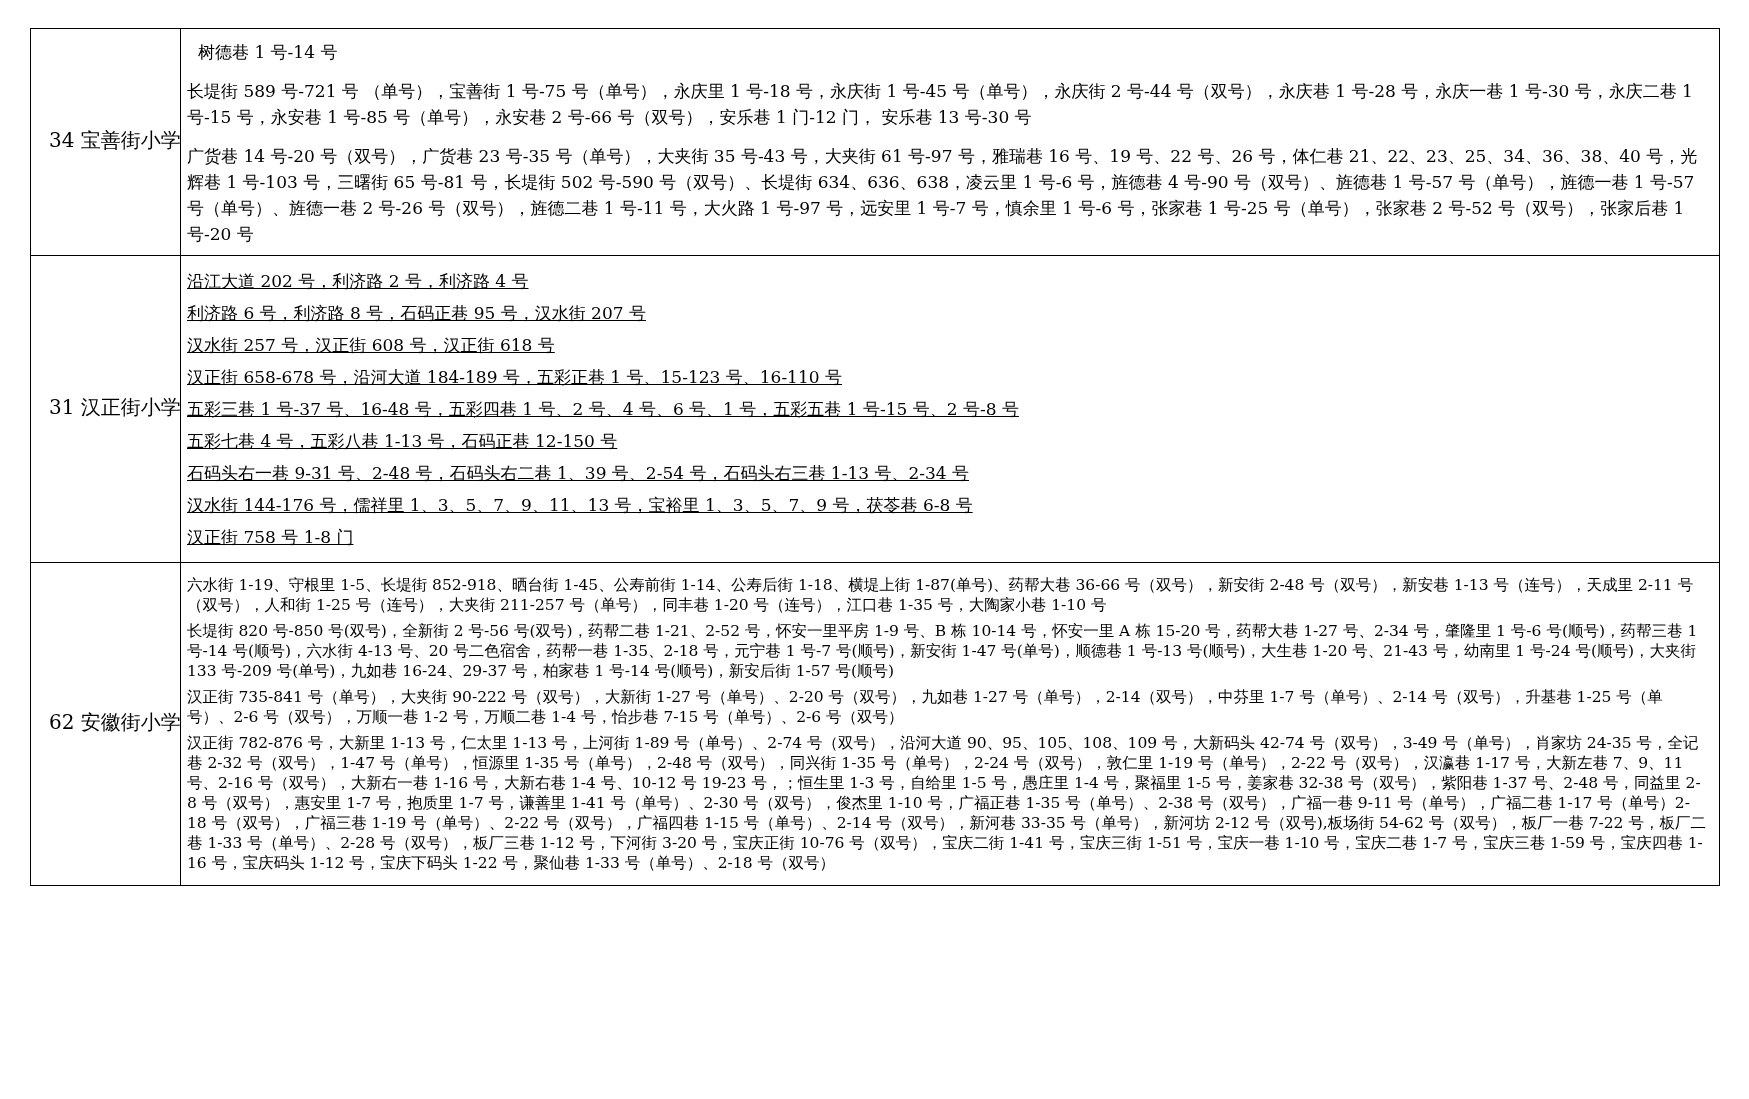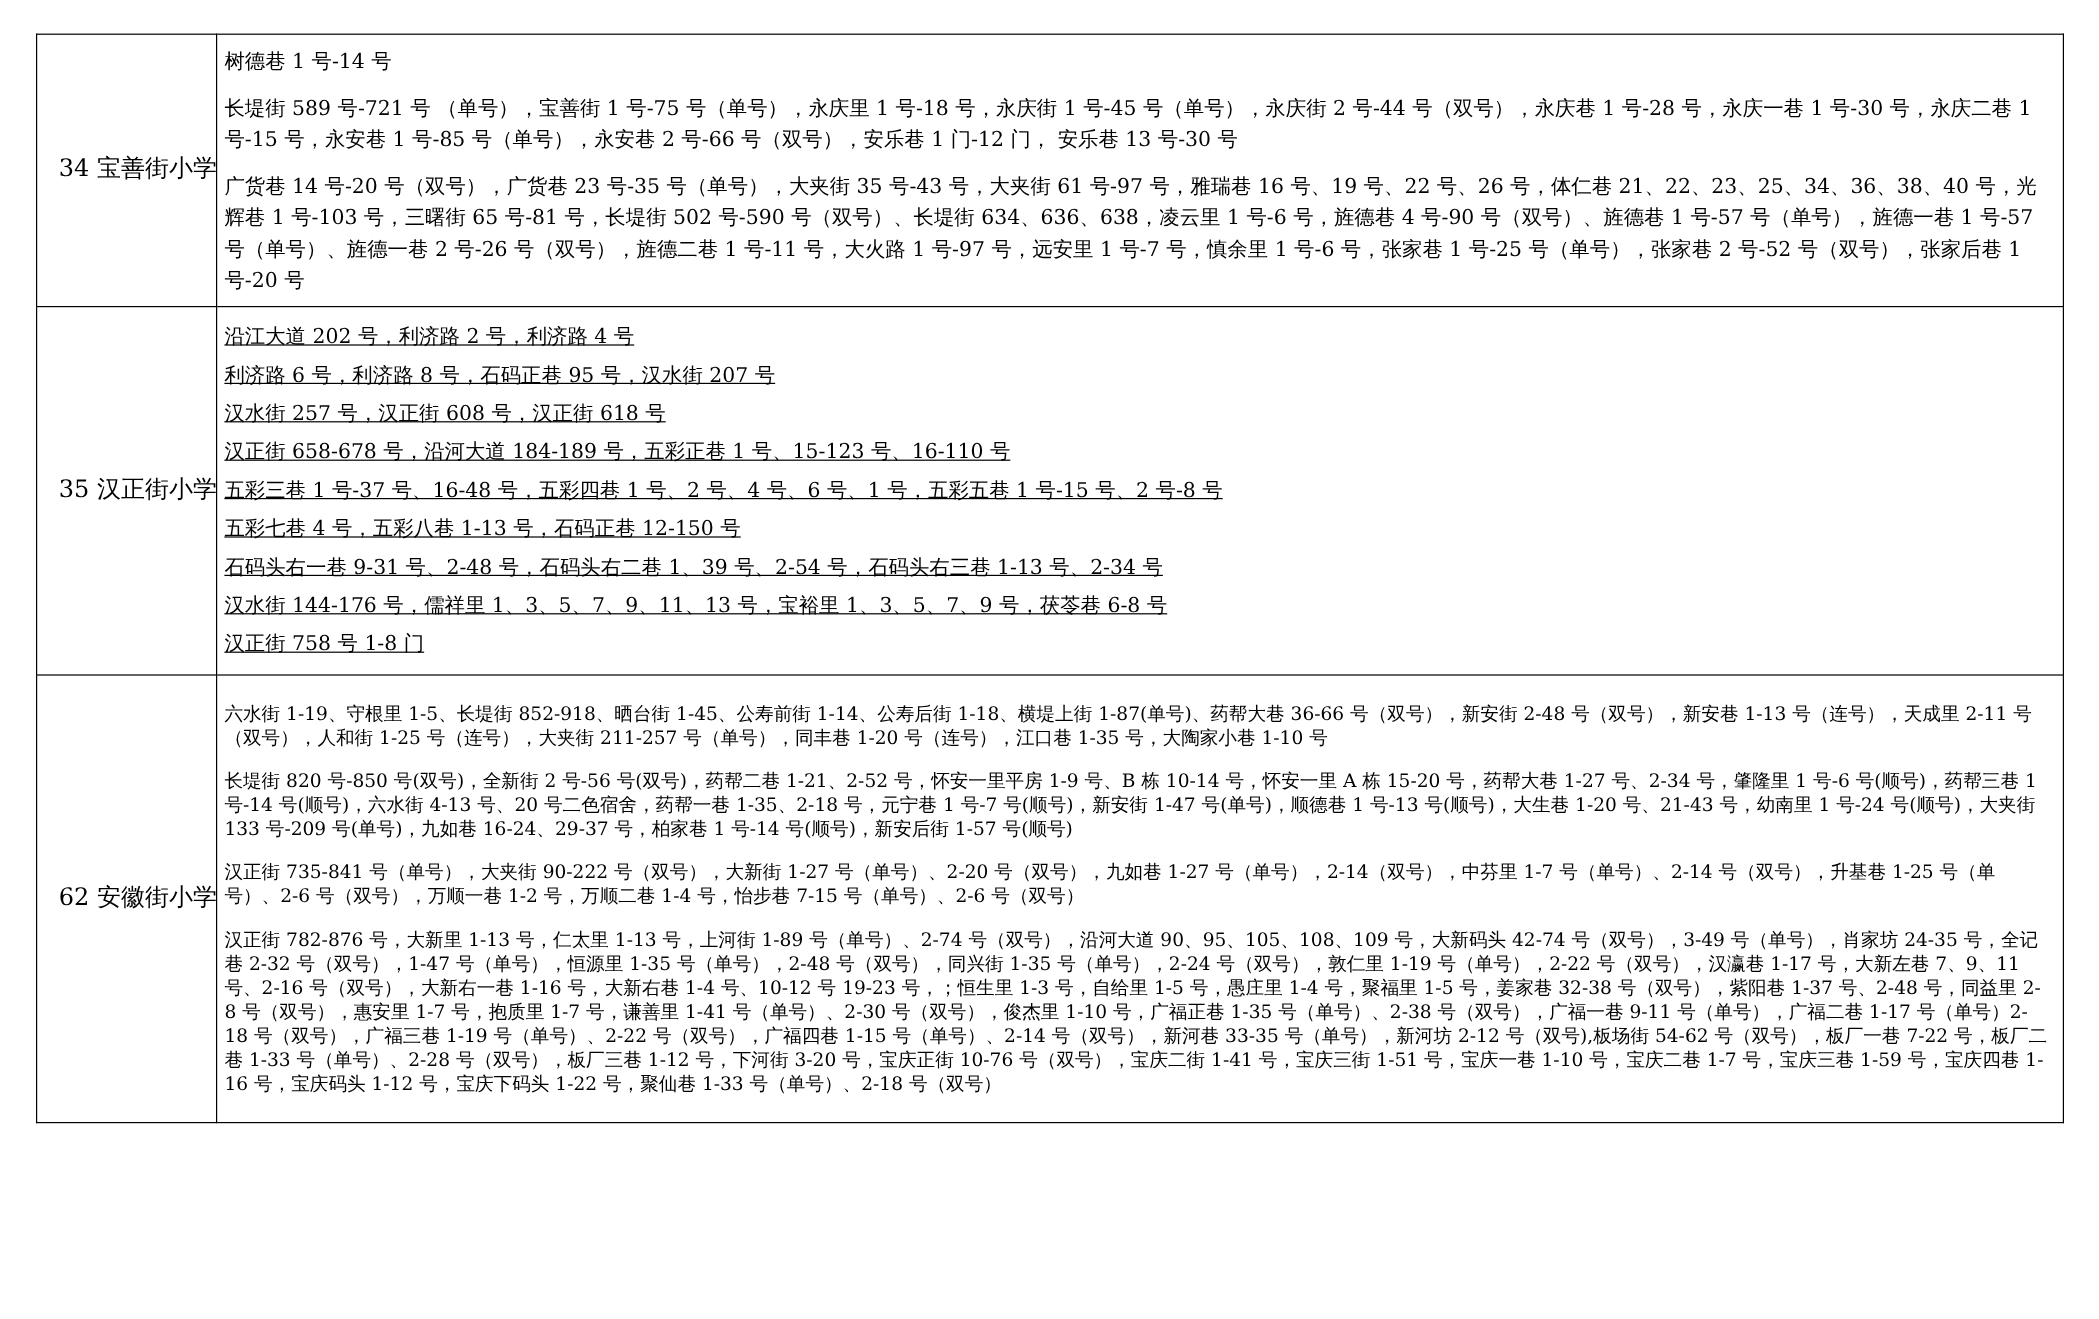--- a/index.html
+++ b/index.html
@@ -40,27 +40,27 @@
     padding: 6px 10px 6px 6px;
     font-size: 17px;
     text-align: left;
   }
   td.addr-cell p {
     margin: 0;
     padding: 0;
   }
   
   td.r34 p { line-height: 26px; margin: 13px 0; }
-  td.r34 p:first-child { margin-top: 4px; }
+  td.r34 p:first-child { margin-top: 4px; margin-left: 11px; }
   td.r34 p:last-child  { margin-bottom: 2px; }
   
   td.r35 p { line-height: 26px; margin: 6px 0; text-decoration: underline; }
   
   td.r36 { font-size: 15.5px; }
-  td.r36 p { line-height: 20px; margin: 16px 0; }
+  td.r36 p { line-height: 20px; margin: 6px 0; }
 </style>
 </head>
 <body>
 
 <div class="page">
   <table class="district-table">
     <tbody>
 
       <tr>
         <td class="school-cell">
@@ -68,21 +68,21 @@
         </td>
         <td class="addr-cell r34">
           <p>树德巷 1 号-14 号</p>
           <p>长堤街 589 号-721 号 （单号），宝善街 1 号-75 号（单号），永庆里 1 号-18 号，永庆街 1 号-45 号（单号），永庆街 2 号-44 号（双号），永庆巷 1 号-28 号，永庆一巷 1 号-30 号，永庆二巷 1 号-15 号，永安巷 1 号-85 号（单号），永安巷 2 号-66 号（双号），安乐巷 1 门-12 门， 安乐巷 13 号-30 号</p>
           <p>广货巷 14 号-20 号（双号），广货巷 23 号-35 号（单号），大夹街 35 号-43 号，大夹街 61 号-97 号，雅瑞巷 16 号、19 号、22 号、26 号，体仁巷 21、22、23、25、34、36、38、40 号，光辉巷 1 号-103 号，三曙街 65 号-81 号，长堤街 502 号-590 号（双号）、长堤街 634、636、638，凌云里 1 号-6 号，旌德巷 4 号-90 号（双号）、旌德巷 1 号-57 号（单号），旌德一巷 1 号-57 号（单号）、旌德一巷 2 号-26 号（双号），旌德二巷 1 号-11 号，大火路 1 号-97 号，远安里 1 号-7 号，慎余里 1 号-6 号，张家巷 1 号-25 号（单号），张家巷 2 号-52 号（双号），张家后巷 1 号-20 号</p>
         </td>
       </tr>
 
       <tr>
         <td class="school-cell">
-          <span>35 汉正街小学</span>
+          <span>31 汉正街小学</span>
         </td>
         <td class="addr-cell r35">
           <p>沿江大道 202 号，利济路 2 号，利济路 4 号</p>
           <p>利济路 6 号，利济路 8 号，石码正巷 95 号，汉水街 207 号</p>
           <p>汉水街 257 号，汉正街 608 号，汉正街 618 号</p>
           <p>汉正街 658-678 号，沿河大道 184-189 号，五彩正巷 1 号、15-123 号、16-110 号</p>
           <p>五彩三巷 1 号-37 号、16-48 号，五彩四巷 1 号、2 号、4 号、6 号、1 号，五彩五巷 1 号-15 号、2 号-8 号</p>
           <p>五彩七巷 4 号，五彩八巷 1-13 号，石码正巷 12-150 号</p>
           <p>石码头右一巷 9-31 号、2-48 号，石码头右二巷 1、39 号、2-54 号，石码头右三巷 1-13 号、2-34 号</p>
           <p>汉水街 144-176 号，儒祥里 1、3、5、7、9、11、13 号，宝裕里 1、3、5、7、9 号，茯苓巷 6-8 号</p>

